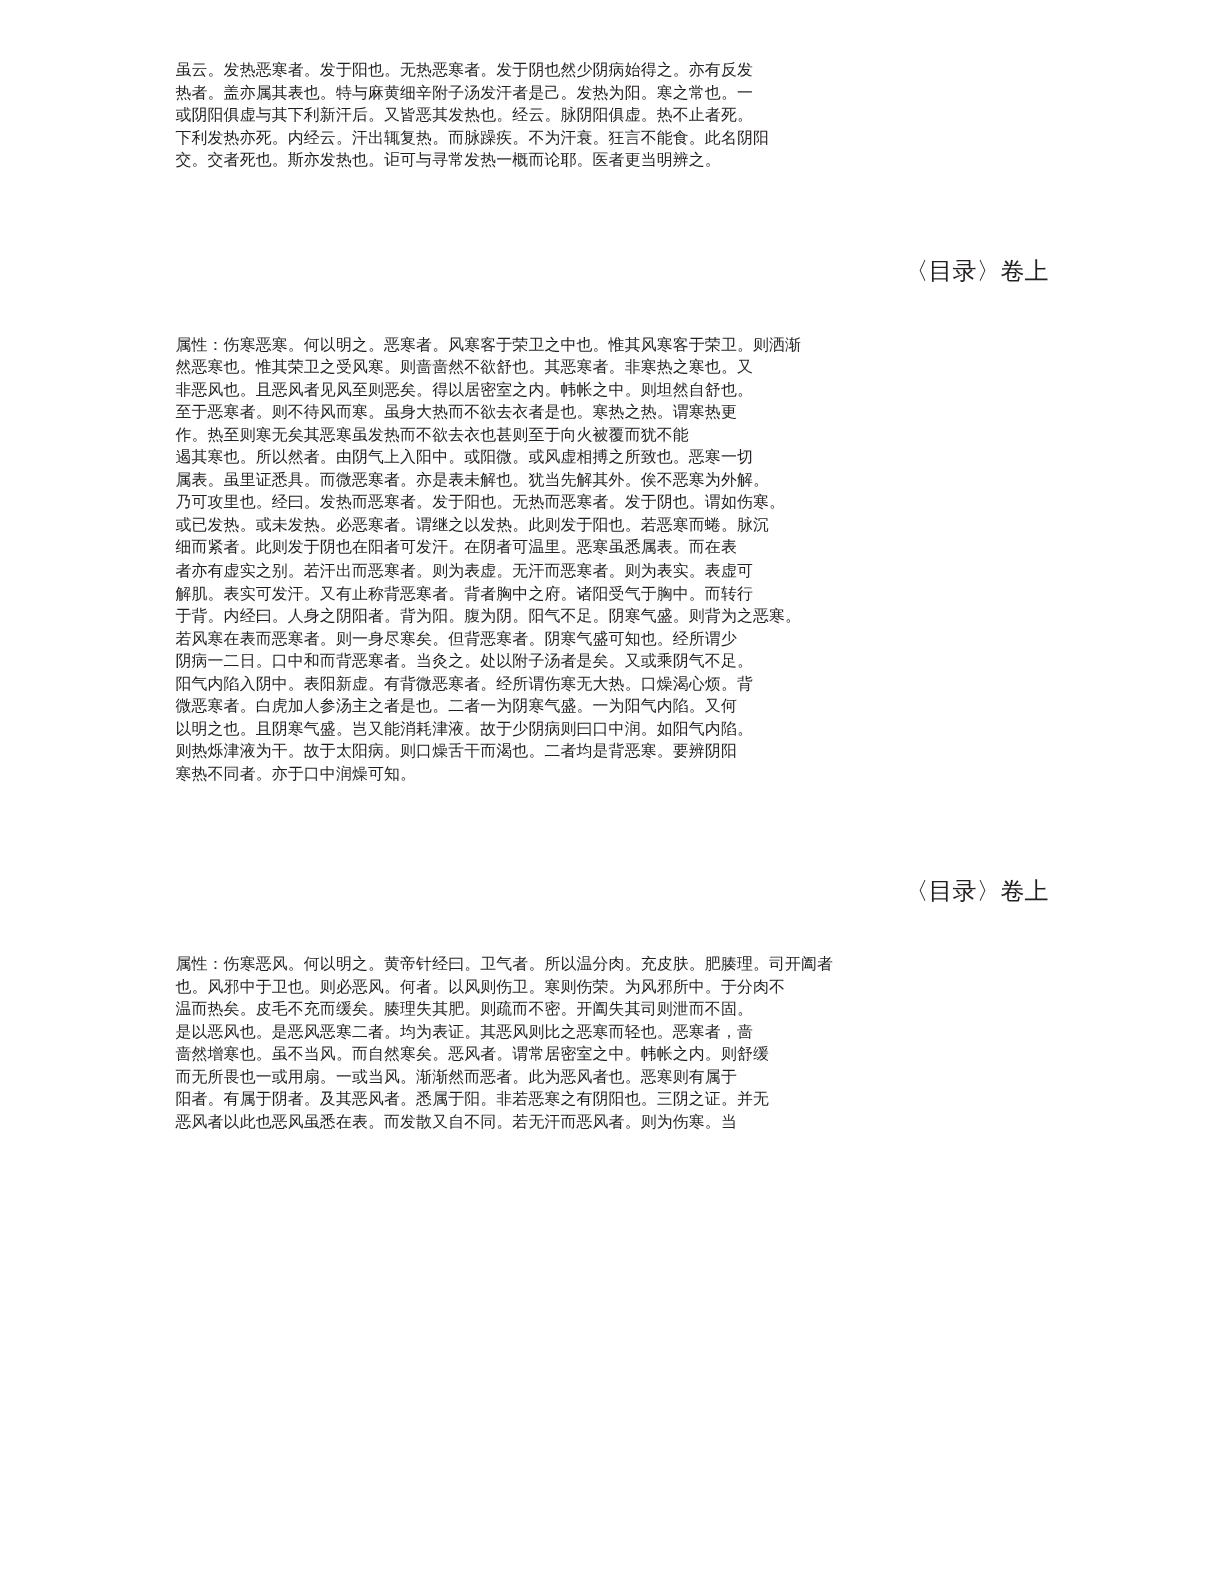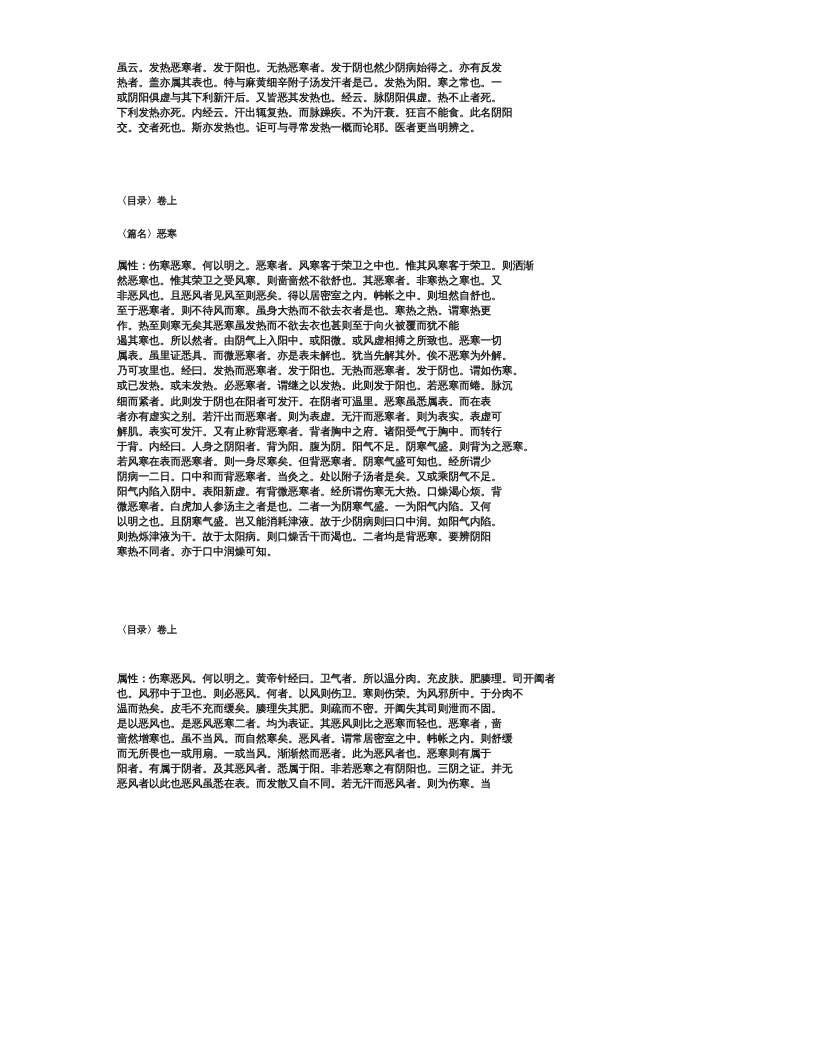--- a/index.html
+++ b/index.html
@@ -13,36 +13,36 @@
     height: 1056px;
     font-family: "DejaVu Sans", "Liberation Sans", sans-serif;
     color: #231f20;
     -webkit-font-smoothing: antialiased;
   }
   .page {
     position: relative;
     width: 816px;
     height: 1056px;
     box-sizing: border-box;
-    padding: 60px 117px 0 117px;
+    padding: 40px 117px 0 117px;
     overflow: hidden;
-    font-weight: bold;
   }
   .text-block {
     font-size: 10.6px;
     line-height: 15.1px;
     letter-spacing: 0.1px;
     white-space: pre-wrap;
     word-break: break-all;
     text-align: left;
   }
   .section-head {
-    font-size: 10px;
+    font-size: 16px;
     line-height: 15.1px;
     white-space: pre-wrap;
+    text-align: right;
   }
   .gap-large   { height: 58px; }
   .gap-head    { height: 17px; }
   .gap-body    { height: 17px; }
   .gap-section { height: 62px; }
 </style>
 </head>
 <body>
 
 <div class="page">
@@ -52,21 +52,20 @@
 或阴阳俱虚与其下利新汗后。又皆恶其发热也。经云。脉阴阳俱虚。热不止者死。
 下利发热亦死。内经云。汗出辄复热。而脉躁疾。不为汗衰。狂言不能食。此名阴阳
 交。交者死也。斯亦发热也。讵可与寻常发热一概而论耶。医者更当明辨之。</div>
 
   <div class="gap-large"></div>
 
   <div class="section-head">〈目录〉卷上</div>
 
   <div class="gap-head"></div>
 
-  <div class="section-head">〈篇名〉恶寒</div>
 
   <div class="gap-body"></div>
 
   <div class="text-block">属性：伤寒恶寒。何以明之。恶寒者。风寒客于荣卫之中也。惟其风寒客于荣卫。则洒渐
 然恶寒也。惟其荣卫之受风寒。则啬啬然不欲舒也。其恶寒者。非寒热之寒也。又
 非恶风也。且恶风者见风至则恶矣。得以居密室之内。帏帐之中。则坦然自舒也。
 至于恶寒者。则不待风而寒。虽身大热而不欲去衣者是也。寒热之热。谓寒热更
 作。热至则寒无矣其恶寒虽发热而不欲去衣也甚则至于向火被覆而犹不能
 遏其寒也。所以然者。由阴气上入阳中。或阳微。或风虚相搏之所致也。恶寒一切
 属表。虽里证悉具。而微恶寒者。亦是表未解也。犹当先解其外。俟不恶寒为外解。

